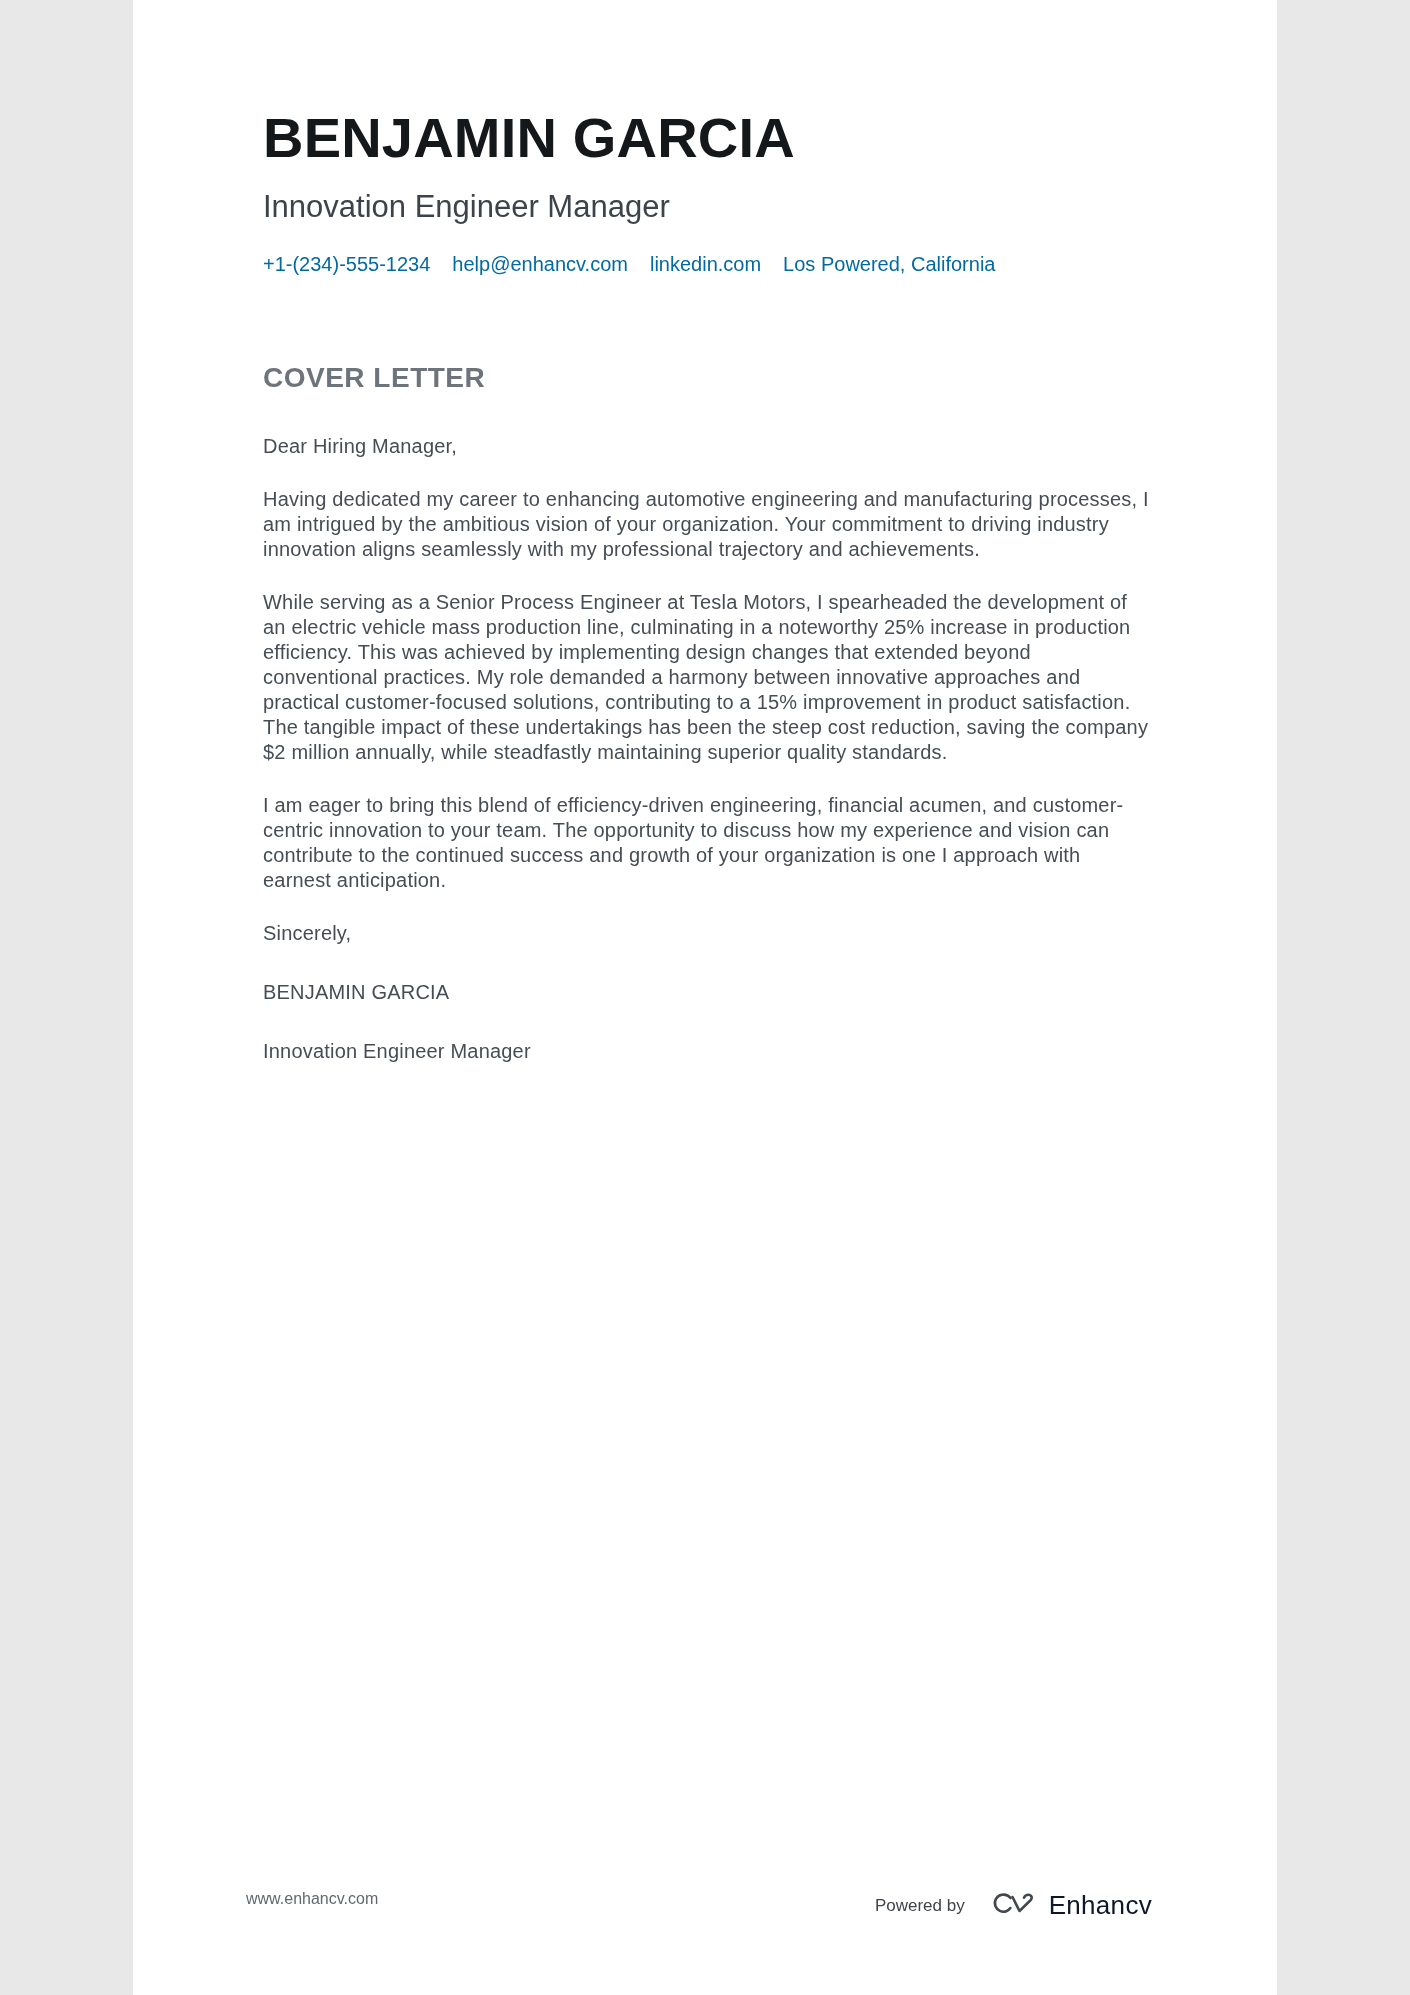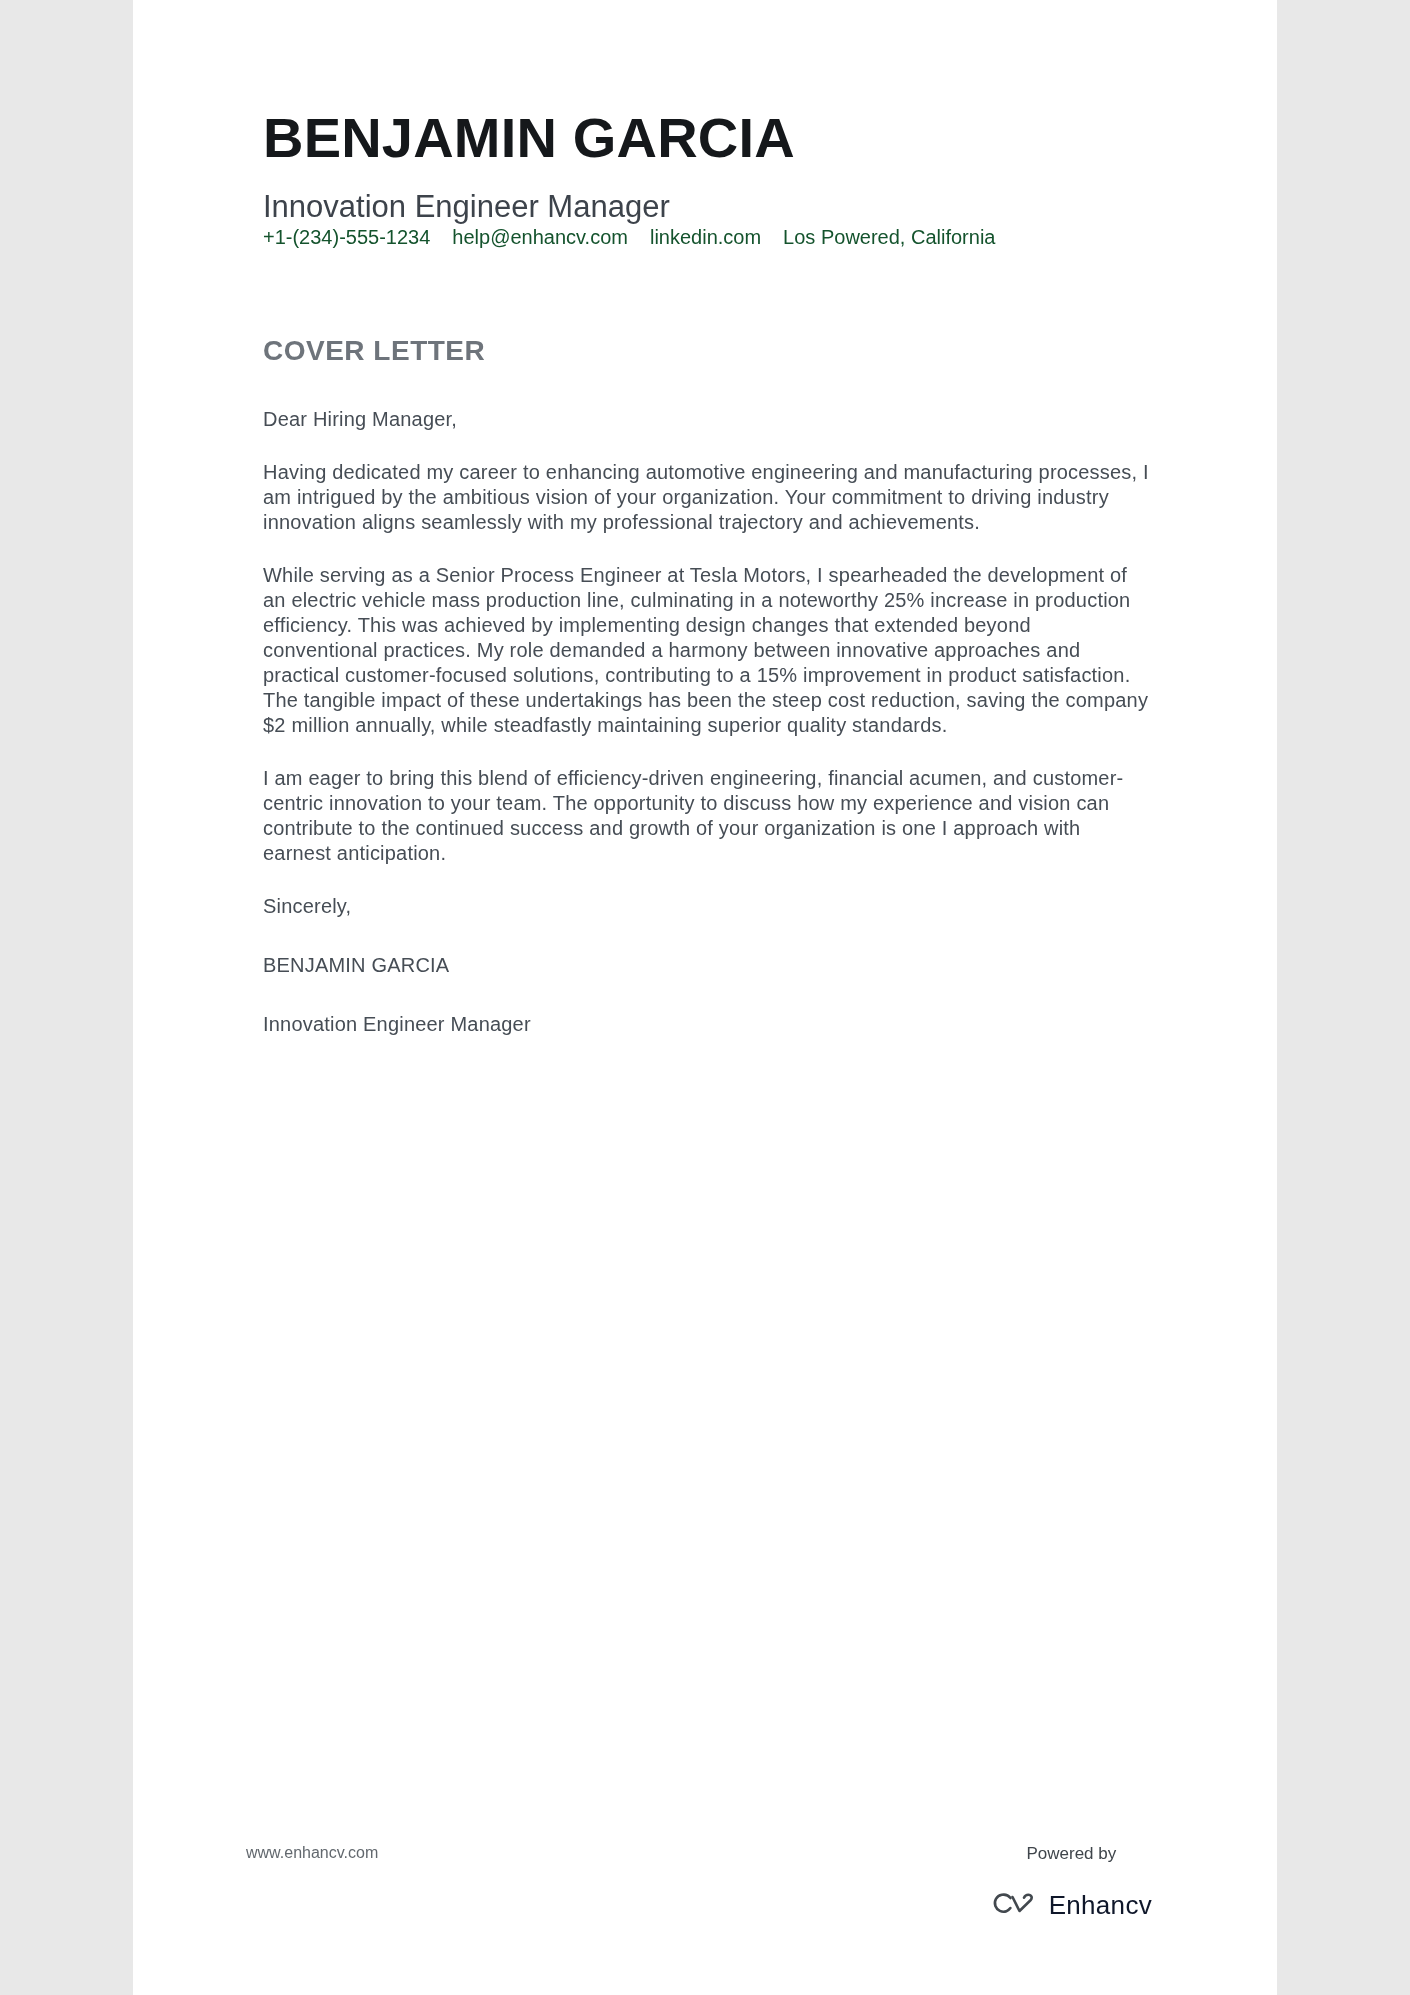--- a/index.html
+++ b/index.html
@@ -25,25 +25,25 @@
     line-height: 1.15;
   }
   .job-title {
     margin-top: 20px;
     font-size: 31px;
     font-weight: 400;
     color: #3d434b;
     line-height: 1.1;
   }
   .contact-row {
-    margin-top: 1px;
+    margin-top: 28px;
     display: flex;
     gap: 22px;
     font-size: 20px;
-    color: #14532d;
+    color: #0369a1;
     line-height: 1.2;
   }
   .contact-row span { white-space: nowrap; }
   .section-label {
     margin-top: 88px;
     font-size: 28px;
     font-weight: 700;
     letter-spacing: 0.5px;
     color: #6e747b;
     line-height: 1;
@@ -70,21 +70,20 @@
   .footer-url {
     font-size: 16px;
     color: #62686e;
     text-decoration: none;
     cursor: pointer;
   }
   .powered {
     display: flex;
     align-items: center;
     gap: 26px;
-    flex-direction: column;
   }
   .powered-label {
     font-size: 17px;
     color: #3f454b;
   }
   .brand {
     display: flex;
     align-items: center;
     gap: 12px;
     cursor: pointer;

